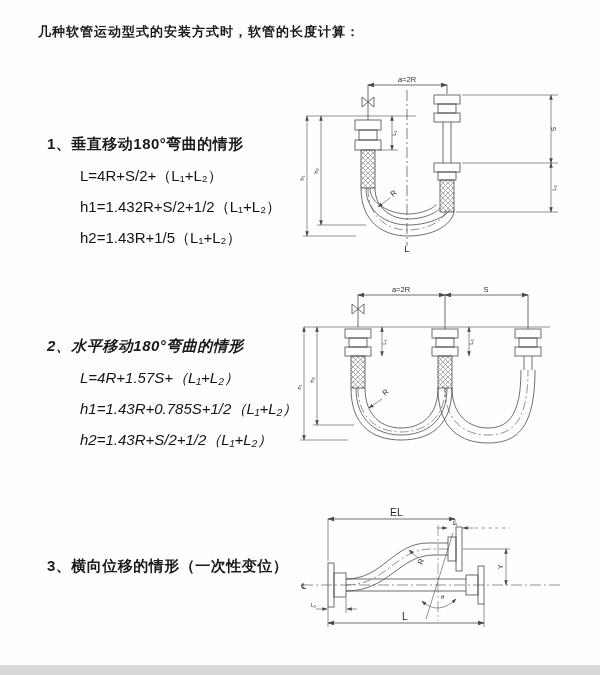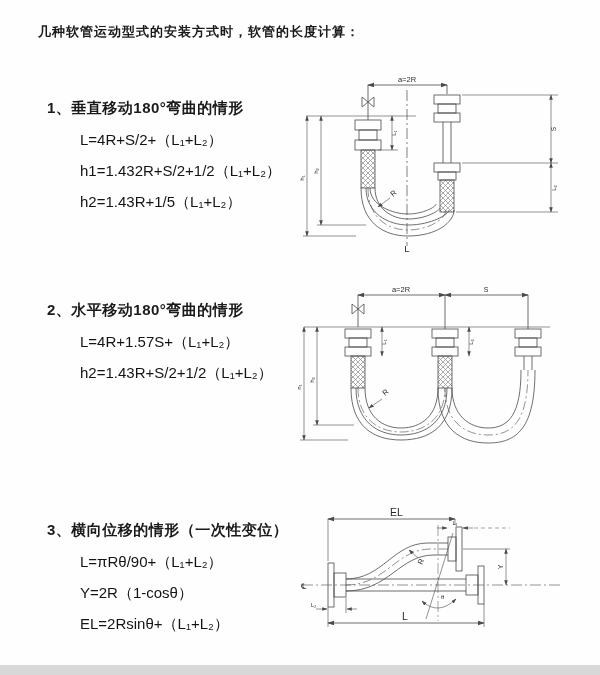--- a/index.html
+++ b/index.html
@@ -1,23 +1,23 @@
 <!DOCTYPE html>
 <html><head>
 <meta charset="utf-8">
 <style>
   html,body{margin:0;padding:0;}
   body{width:600px;height:675px;position:relative;background:#fefefe;overflow:hidden;
        font-family:"Liberation Sans","DejaVu Sans",sans-serif;color:#1a1a1a;}
   .page-title{position:absolute;left:38px;top:23px;font-size:13px;font-weight:bold;letter-spacing:1px;}
   .sec{position:absolute;left:47px;}
-  .sec-heading{font-size:15px;font-weight:bold;line-height:20px;letter-spacing:0.5px;}
+  .sec-heading{font-size:15px;font-weight:bold;line-height:20px;letter-spacing:0.5px;margin-top:36px;}
   .formulas{margin:6px 0 0 27px;}
   .formula{font-size:15px;line-height:31px;white-space:pre;color:#141414;margin-left:6px;}
-  #sec1{top:98px;} #sec2{top:300px;} #sec3{top:520px;}
+  #sec1{top:98px;} #sec2{top:300px;font-style:italic;} #sec3{top:520px;}
   .dwg{position:absolute;}
   #d1{left:298px;top:58px;} #d2{left:298px;top:282px;} #d3{left:298px;top:503px;}
   svg text{fill:#2b2b2b;font-family:"Liberation Sans","DejaVu Sans",sans-serif;}
   .edge{position:absolute;left:0;bottom:0;width:600px;height:10px;background:#d8d8d8;}
 </style>
 </head>
 <body>
 
 <div class="page-title">几种软管运动型式的安装方式时，软管的长度计算：</div>
 
@@ -27,31 +27,27 @@
     <div class="formula">L=4R+S/2+（L₁+L₂）</div>
     <div class="formula">h1=1.432R+S/2+1/2（L₁+L₂）</div>
     <div class="formula">h2=1.43R+1/5（L₁+L₂）</div>
   </div>
 </div>
 
 <div class="sec" id="sec2">
   <div class="sec-heading">2、水平移动180°弯曲的情形</div>
   <div class="formulas">
     <div class="formula">L=4R+1.57S+（L₁+L₂）</div>
+    <div class="formula">h1=1.43R+0.785S+1/2（L₁+L₂）</div>
     <div class="formula">h2=1.43R+S/2+1/2（L₁+L₂）</div>
   </div>
 </div>
 
 <div class="sec" id="sec3">
   <div class="sec-heading">3、横向位移的情形（一次性变位）</div>
-  <div class="formulas">
-    <div class="formula">L=πRθ/90+（L₁+L₂）</div>
-    <div class="formula">Y=2R（1-cosθ）</div>
-    <div class="formula">EL=2Rsinθ+（L₁+L₂）</div>
-  </div>
 </div>
 
 <svg id="d1" class="dwg" width="290" height="200" viewBox="0 0 290 200">
   <defs>
     <marker id="a1" markerWidth="9" markerHeight="8" refX="8" refY="3" orient="auto-start-reverse">
       <path d="M0,0 L9,3 L0,6 Z" fill="#4a4a4a"></path>
     </marker>
     <pattern id="hb1" width="5" height="5" patternUnits="userSpaceOnUse">
       <path d="M0,0 L5,5 M5,0 L0,5" stroke="#8a8a8a" stroke-width="0.7"></path>
     </pattern>

